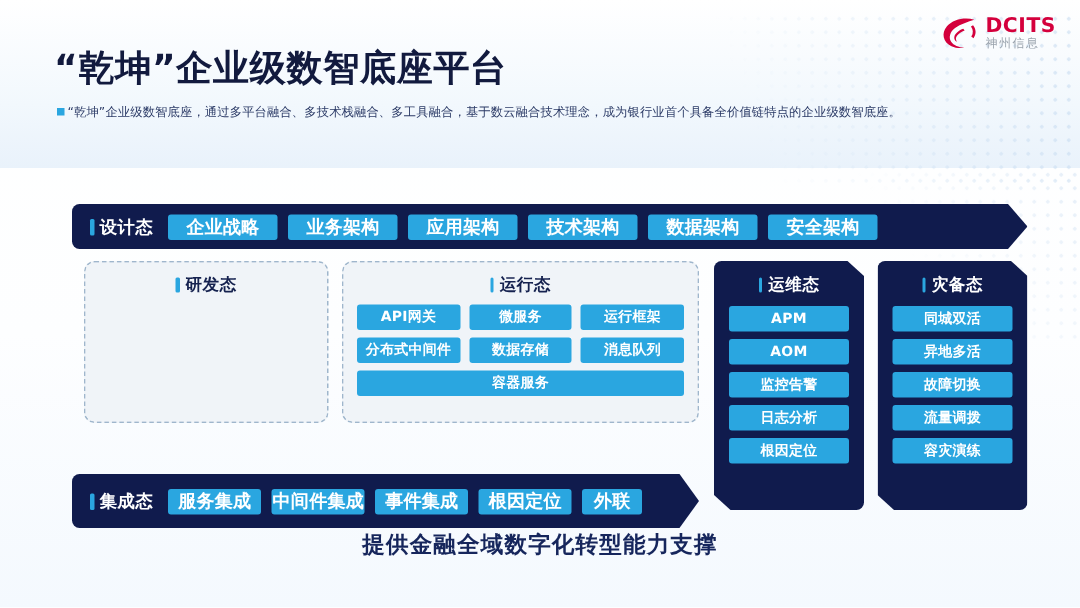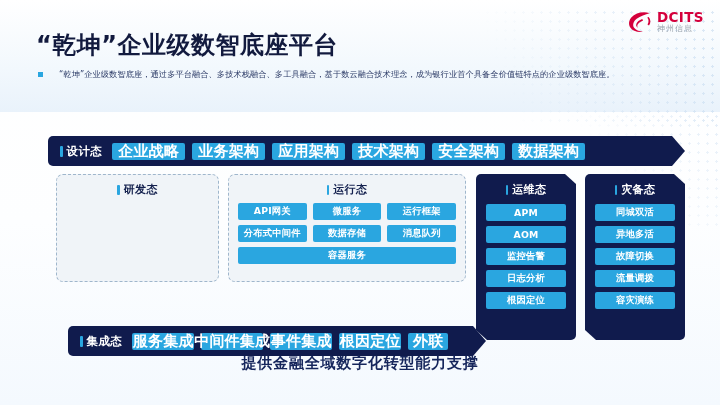--- a/index.html
+++ b/index.html
@@ -58,21 +58,21 @@
   }
 
   #page-title {
     position:absolute; left:36px; top:29px; z-index:5;
     font-size:24px; font-weight:bold; color:#121a3e;
     letter-spacing:.5px; white-space:nowrap;
   }
 
   #subtitle-row {
     position:absolute; left:38px; top:69px; z-index:5;
-    display:flex; align-items:center; gap:16px;
+    display:flex; align-items:center; gap:2px;
   }
   #subtitle-row .sq { width:5px; height:5px; background:#2aa6e0; flex:none; }
   #subtitle-row .tx {
     font-size:8.2px; color:#2b3a66; letter-spacing:.1px; white-space:nowrap;
   }
 
   
   #diagram {
     position:absolute; left:48px; top:136px; width:637px; height:204px; z-index:4;
   }
@@ -96,36 +96,36 @@
   }
   .bar-title .tick {
     width:2.5px; height:11px; background:#2aa6e0; border-radius:1px; flex:none;
   }
 
   .chip-row { display:flex; align-items:center; gap:7px; }
 
   .chip {
     background:#2aa6e0;
     color:#ffffff;
-    font-size:15px;
+    font-size:12px;
     font-weight:bold;
     display:flex; align-items:center; justify-content:center;
     height:17px;
     border-radius:2px;
     white-space:nowrap;
     letter-spacing:.2px;
   }
 
   
   #bar-design { left:0; top:0; width:637px; height:30px; }
   #bar-design .chip { width:73px; }
   #bar-design .chip.wide { width:84px; }
 
   
-  #bar-integration { left:0; top:190px; width:418px; height:30px;margin-left:20px; }
+  #bar-integration { left:0; top:180px; width:418px; height:36px; }
   #bar-integration .chip { width:62px; }
   #bar-integration .chip.narrow { width:40px; }
 
   
   .panel-light {
     position:absolute;
     background:#f0f4f8;
     border:1px dashed #9fb6cc;
     border-radius:7px;
     padding:7px 9px 8px 9px;
@@ -209,22 +209,22 @@
   <div id="bar-design" class="navy-bar clip">
     <div class="bar-title">
       <span class="tick"></span>
       <span>设计态</span>
     </div>
     <div class="chip-row">
       <div class="chip">企业战略</div>
       <div class="chip">业务架构</div>
       <div class="chip">应用架构</div>
       <div class="chip">技术架构</div>
+      <div class="chip">数据架构</div>
       <div class="chip">安全架构</div>
-      <div class="chip">数据架构</div>
     </div>
   </div>
 
   <div id="panel-dev" class="panel-light">
     <div class="panel-title">
       <span class="tick"></span>
       <span>研发态</span>
     </div>
   </div>
 

